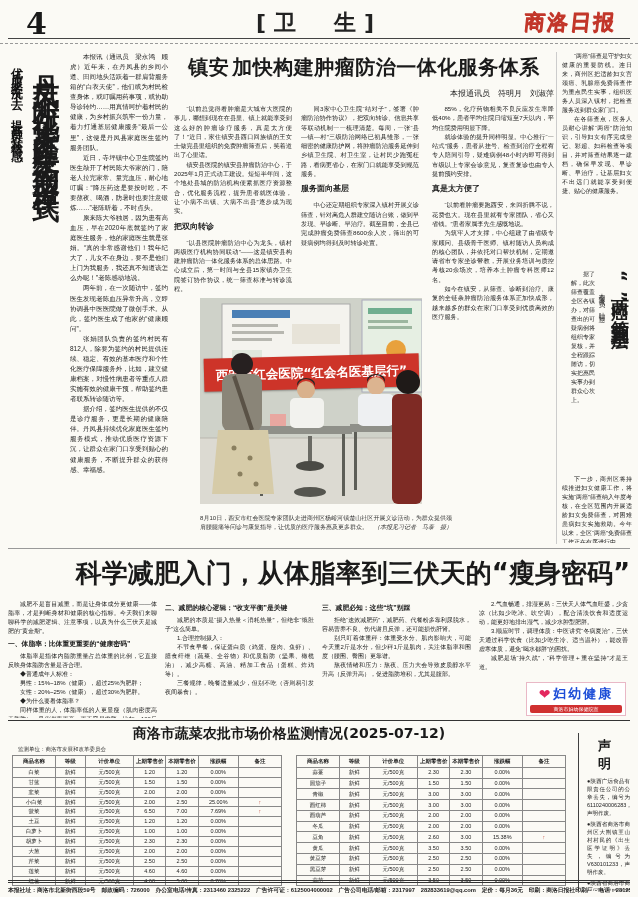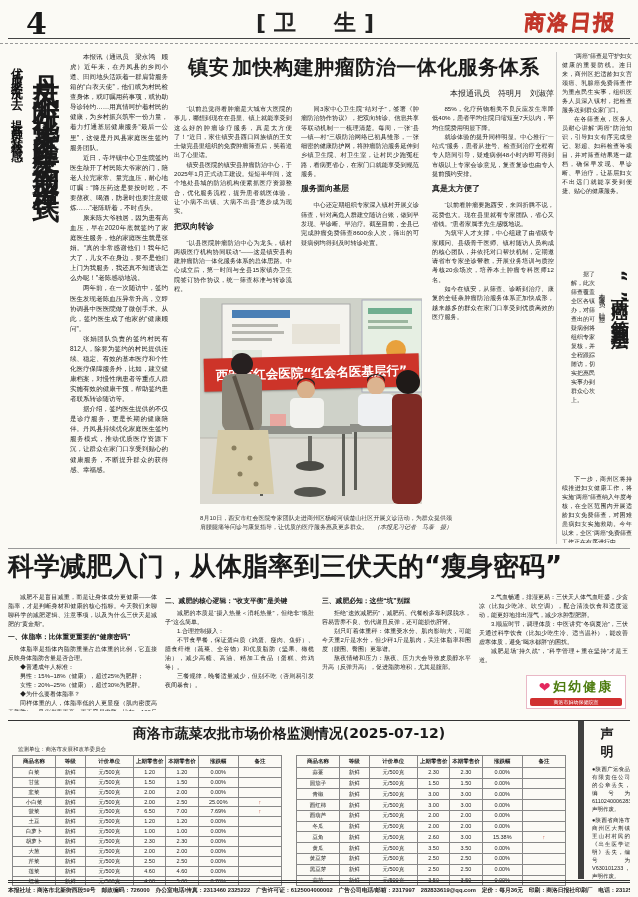--- a/index.html
+++ b/index.html
@@ -51,42 +51,42 @@
   .right-article{position:absolute;left:562px;top:52px;width:70px;height:492px;}
   .ra-top,.ra-bottom,.ra-side{font-size:6px;line-height:1.5;text-align:justify;color:#222;overflow:hidden;}
   .ra-top{height:218px;}
   .ra-mid{display:flex;height:202px;justify-content:flex-end;}
   .ra-side{width:24px;height:202px;}
   .ra-byline{writing-mode:vertical-rl;font-size:6.5px;color:#333;letter-spacing:2px;margin:18px 2px 0 2px;height:180px;}
   .ra-title{writing-mode:vertical-rl;font:900 18px "DejaVu Sans",sans-serif;letter-spacing:3px;height:202px;overflow:hidden;}
   .ra-bottom{height:68px;margin-top:3px;}
   
   .slim{position:absolute;left:8px;top:548px;width:622px;height:170px;border-top:1px solid #999;}
-  .slim-title{text-align:left;font:900 26px "DejaVu Sans",sans-serif;white-space:nowrap;}
+  .slim-title{text-align:right;font:900 26px "DejaVu Sans",sans-serif;margin-top:7px;white-space:nowrap;}
   .slim-cols{display:flex;gap:8px;margin-top:9px;}
   .slim-col{width:149px;height:118px;font-size:6px;line-height:1.5;text-align:justify;overflow:hidden;color:#222;position:relative;}
   .slim-sub{font-weight:700;font-size:6.8px;text-indent:0;margin:3px 0;}
   .fuyou{position:absolute;right:2px;bottom:2px;width:92px;background:#fff;border:1px solid #e9b8c6;
          padding:2px 3px;text-align:center;}
   .fuyou-top{display:flex;align-items:center;justify-content:center;gap:3px;}
   .heart{color:#e3285e;font-size:14px;line-height:1;}
-  .fuyou-name{color:#4d7c0f;font:900 13px "DejaVu Sans",sans-serif;letter-spacing:2px;}
+  .fuyou-name{color:#1d4ed8;font:900 13px "DejaVu Sans",sans-serif;letter-spacing:2px;}
   .fuyou-banner{margin-top:2px;background:#d03030;color:#fff;font-size:5px;line-height:8px;border-radius:2px;}
   
   .bottom{position:absolute;left:8px;top:720px;width:622px;height:158px;border-top:1.5px solid #333;}
   .table-area{position:absolute;left:0;top:0;width:562px;height:158px;}
   .pt-title{text-align:center;font:900 14px "DejaVu Sans",sans-serif;margin-top:4px;}
   .pt-source{font-size:5.5px;margin:3px 0 2px 10px;color:#333;}
   .tables{display:flex;gap:14px;padding:0 4px;}
   .ptable{width:50%;border-collapse:collapse;font-size:5.5px;color:#222;}
   .ptable th,.ptable td{border:.5px solid #888;text-align:center;padding:1px 0;line-height:1.25;}
   .ptable th{font-weight:700;padding:2px 0;}
   .note{color:#c0392b;}
   
-  .decl{position:absolute;left:570px;top:0;width:52px;height:158px;border-left:6px solid #404040;
+  .decl{position:absolute;left:570px;top:12px;width:52px;height:158px;border-left:1px solid #404040;
         padding-left:8px;box-sizing:border-box;overflow:hidden;}
   .decl-title{font:700 13px "DejaVu Sans",sans-serif;letter-spacing:8px;text-align:center;margin:4px 0 5px 0;}
   .decl p{margin:0 0 3px 0;font-size:5.5px;line-height:1.45;text-align:justify;text-indent:0;color:#222;}
   
   .footer{position:absolute;left:8px;right:8px;top:880px;border-top:3px double #333;
           font-size:5.8px;padding-top:3px;white-space:nowrap;overflow:hidden;color:#222;font-weight:700;}
 </style>
 </head>
 <body>
 

